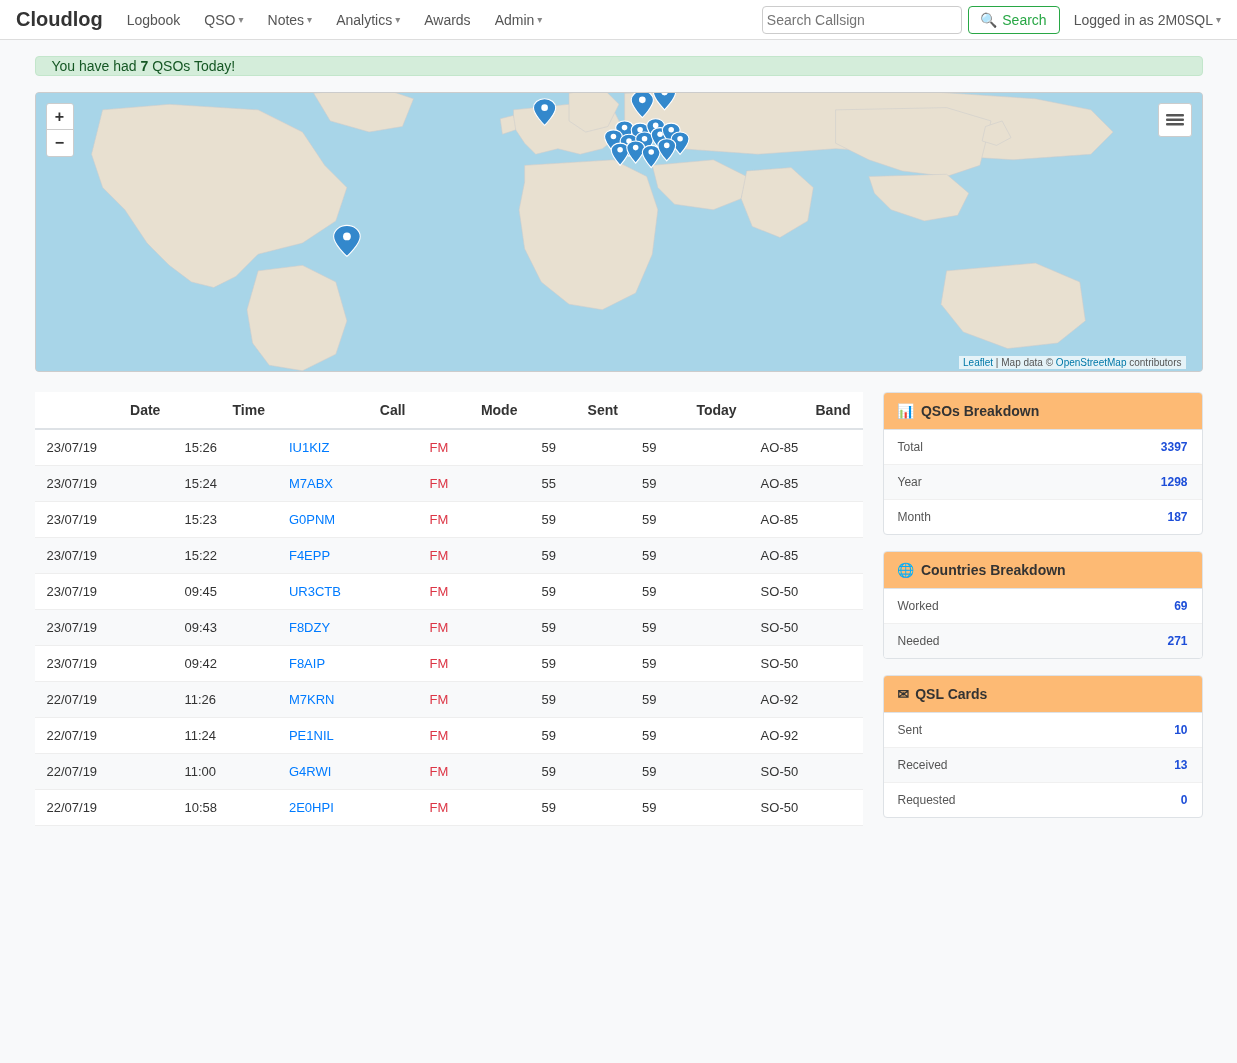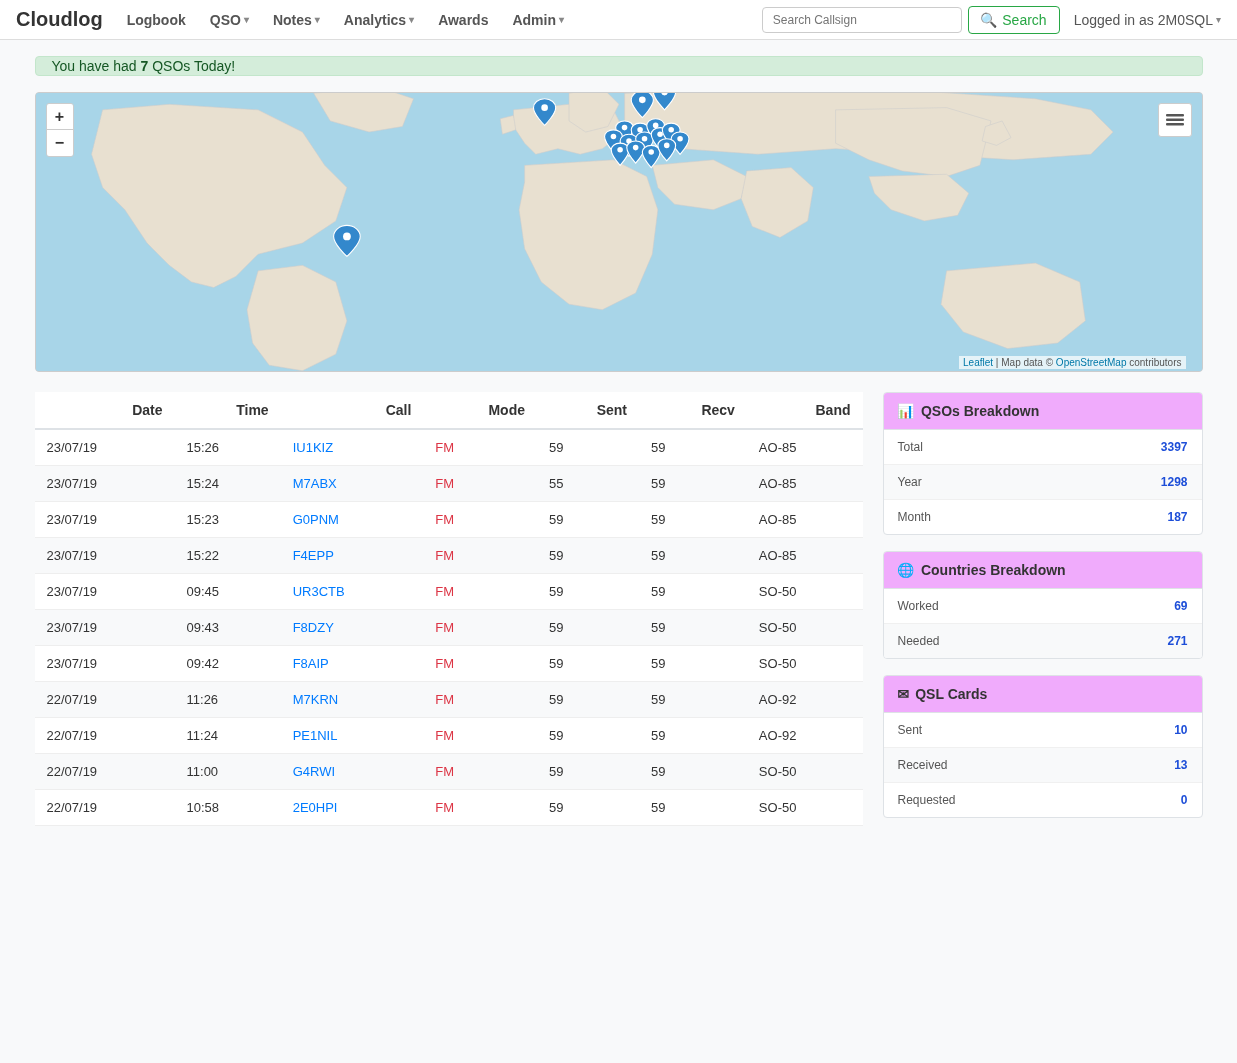--- a/index.html
+++ b/index.html
@@ -24,34 +24,33 @@
     }
     .nav-link {
       color: #555;
       text-decoration: none;
       padding: 6px 8px;
       font-size: 14px;
       cursor: pointer;
       display: flex;
       align-items: center;
       gap: 3px;
-      font-weight: bold;
     }
     .nav-dropdown-arrow { font-size: 10px; color: #888; }
     .search-container {
       display: flex;
       align-items: center;
       margin-left: auto;
       gap: 6px;
     }
     .search-input {
       border: 1px solid #ccc;
       border-radius: 4px;
-      padding: 5px 10px;
-      font-size: 12px;
+      padding: 5px 4px;
+      font-size: 14px;
       width: 200px;
       outline: none;
     }
     .search-button {
       background: #fff;
       border: 1px solid #28a745;
       color: #28a745;
       border-radius: 4px;
       padding: 5px 12px;
       cursor: pointer;
@@ -207,21 +206,21 @@
       gap: 0;
     }
     .sidebar-card {
       background: #fff;
       border: 1px solid #dee2e6;
       border-radius: 4px;
       margin-bottom: 16px;
       overflow: hidden;
     }
     .sidebar-card-header {
-      background: #f0abfc;
+      background: #fdba74;
       border-bottom: 1px solid #dee2e6;
       padding: 10px 14px;
       font-weight: bold;
       font-size: 14px;
       color: #333;
       display: flex;
       align-items: center;
       gap: 6px;
     }
     .sidebar-card-body {}
@@ -417,21 +416,21 @@
 
     <div class="log-table-container">
       <table class="log-table">
         <thead>
           <tr>
             <th>Date</th>
             <th>Time</th>
             <th>Call</th>
             <th>Mode</th>
             <th>Sent</th>
-            <th>Recv</th>
+            <th>Today</th>
             <th>Band</th>
           </tr>
         </thead>
         <tbody id="log-tbody">
 
         <tr>
       <td>23/07/19</td>
       <td>15:26</td>
       <td><a class="callsign-link">IU1KIZ</a></td>
       <td><span class="mode-fm">FM</span></td>

